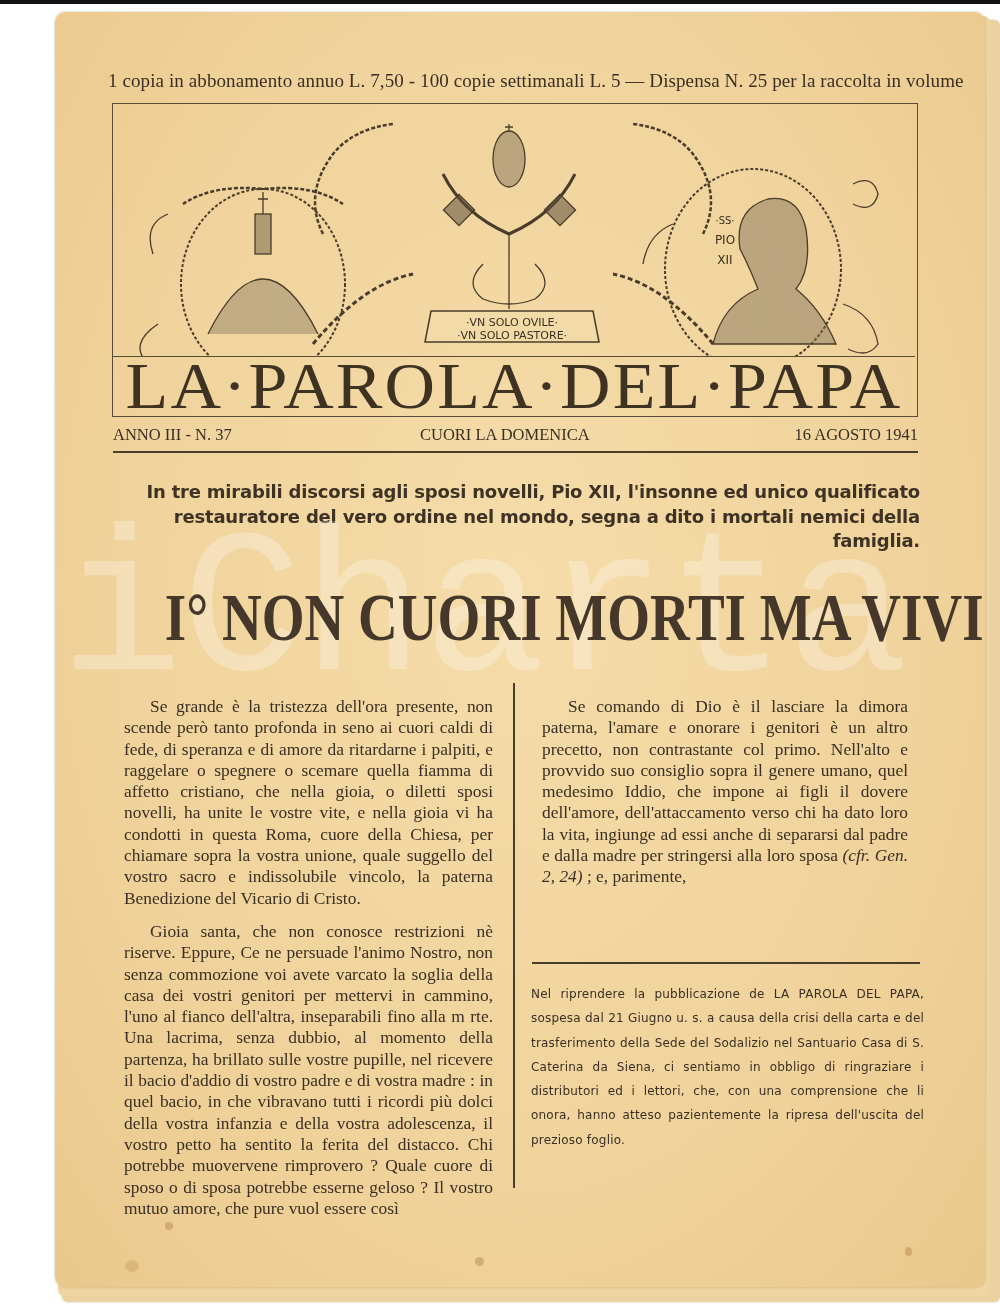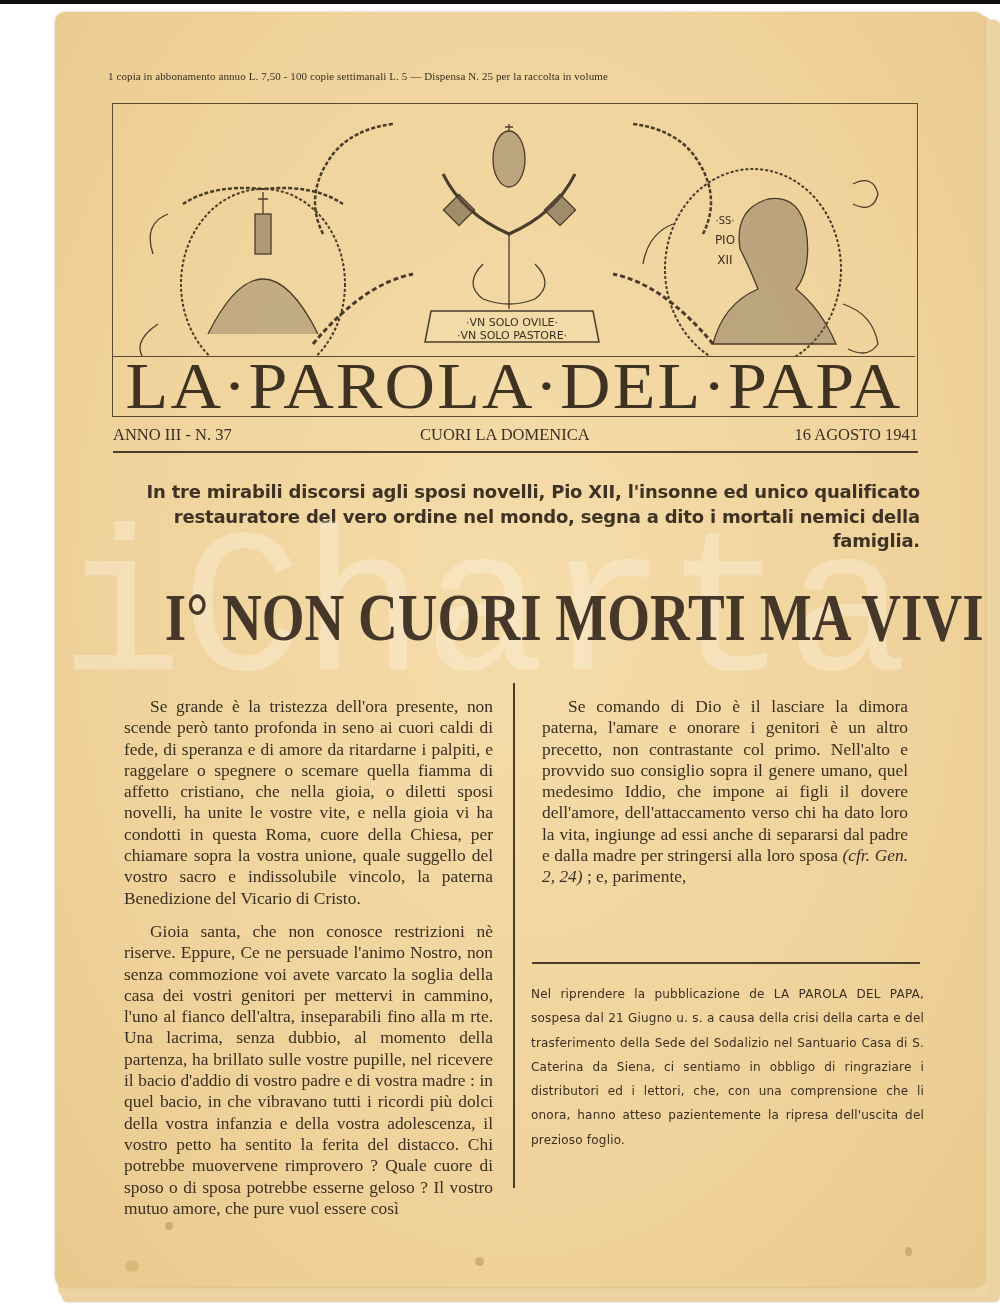--- a/index.html
+++ b/index.html
@@ -22,21 +22,21 @@
   }
   .page {
     position: absolute; left: 55px; top: 12px; width: 930px; height: 1275px;
     background: radial-gradient(ellipse at 50% 45%, #f5dca9 0%, #f0d39c 60%, #e9c88c 100%);
     border-radius: 10px;
     box-shadow: 0 0 3px rgba(120,90,40,0.35);
   }
   .abs { position: absolute; }
 
   .subscription {
-    left: 108px; top: 70px; width: 805px; font-size: 11px; letter-spacing: 0.1px;
+    left: 108px; top: 70px; width: 805px; font-size: 19px; letter-spacing: 0.1px;
     white-space: nowrap; color: #3a2f22;
   }
   
   .masthead-frame {
     left: 112px; top: 103px; width: 804px; height: 312px;
     border: 1.5px solid #5a4a36;
   }
   .illus { left: 113px; top: 104px; width: 802px; height: 252px; }
   .title {
     left: 113px; top: 357px; width: 802px; height: 58px;

